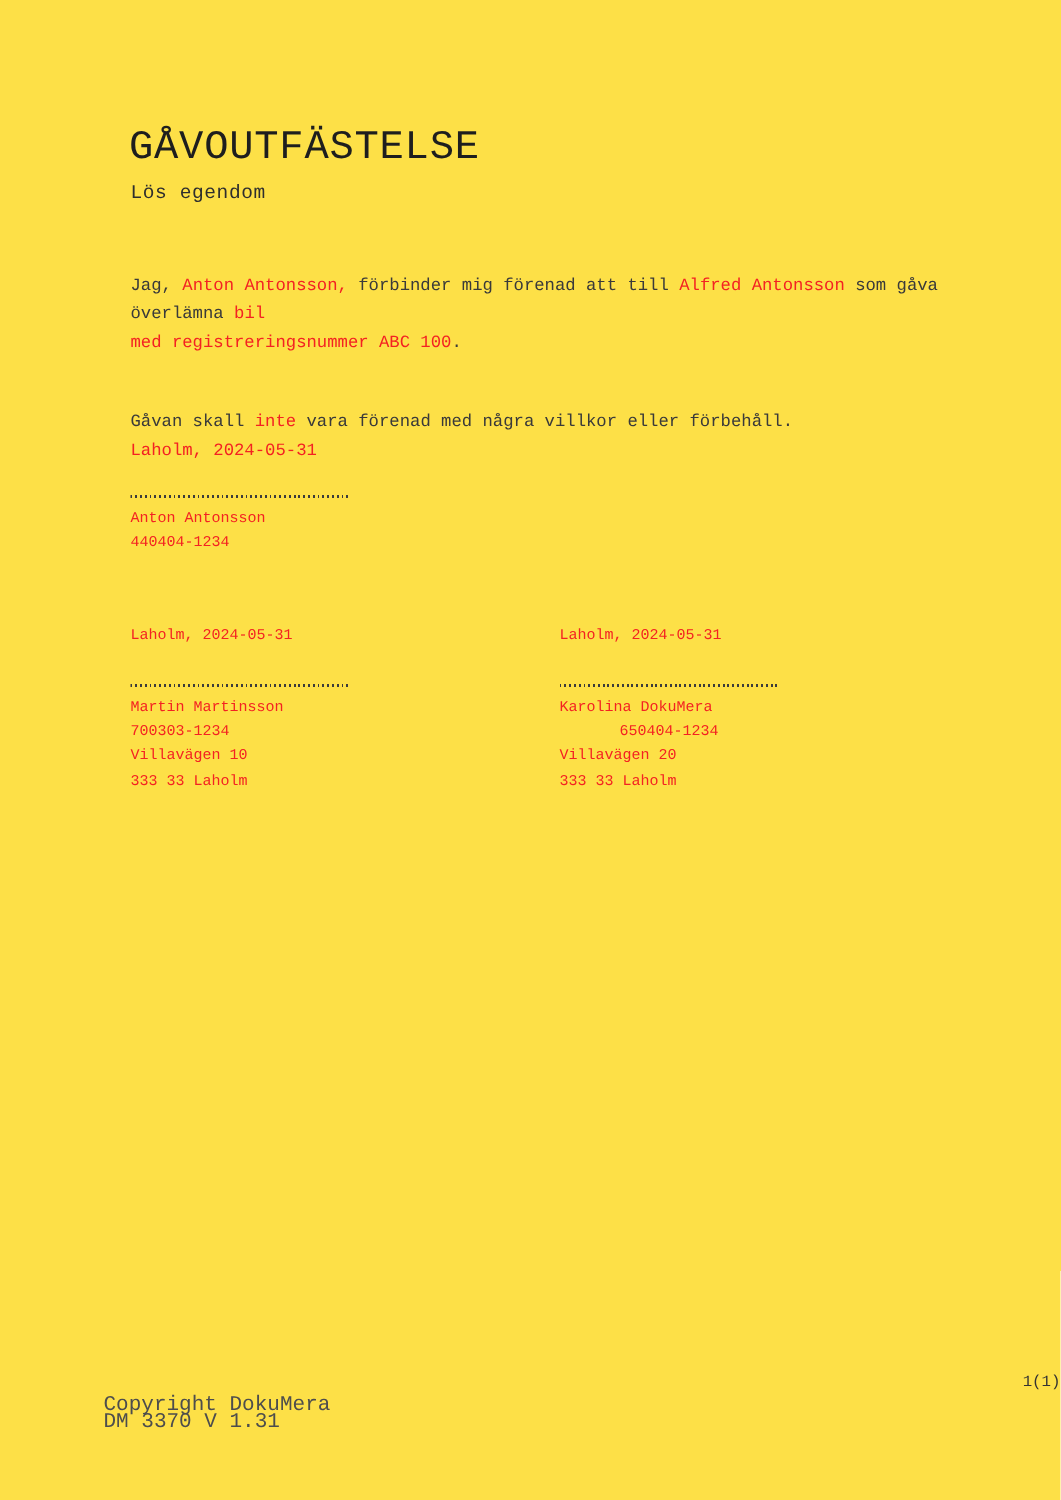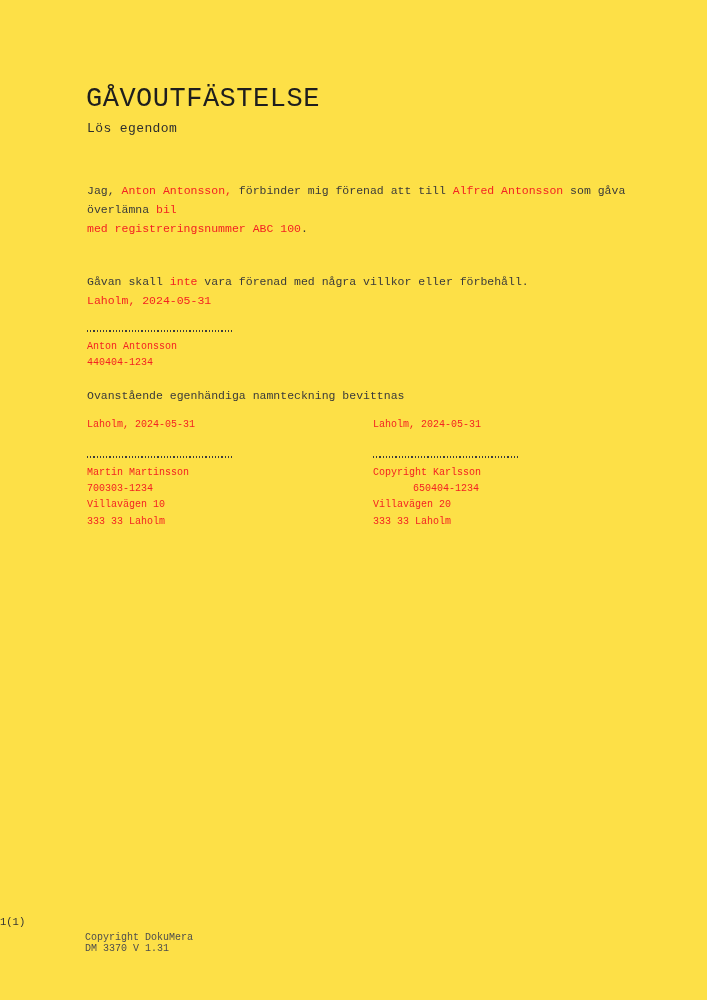--- a/index.html
+++ b/index.html
@@ -39,27 +39,27 @@
   .dotline {
     height: 2px;
     width: 146px;
     background: repeating-linear-gradient(90deg, #3b3b3b 0 1.2px, transparent 1.2px 3.2px);
   }
   .col-left  { left: 87px; }
   .col-right { left: 373px; }
   .footer-pagenum {
     left: 0; top: 916px;
     width: 707px;
-    text-align: left;
+    text-align: right;
     font-size: 10.5px;
     color: #333333;
   }
   .footer-meta {
-    left: 85px; top: 932px;
-    font-size: 10px;
+    left: 69px; top: 932px;
+    font-size: 14px;
     line-height: 11px;
     color: #4d4d4d;
   }
 </style>
 </head>
 <body>
 
 <div class="page">
 
   <div class="abs doc-title">GÅVOUTFÄSTELSE</div>
@@ -74,32 +74,31 @@
   <div class="abs body-text" style="top:272px;">
     <span>Gåvan skall </span><span class="red">inte</span><span> vara förenad med några villkor eller förbehåll.</span>
   </div>
 
   <div class="abs body-text red" style="top:291px;">Laholm, 2024-05-31</div>
 
   <div class="abs dotline" style="left:87px; top:330px;"></div>
   <div class="abs addr-line red" style="left:87px; top:339px;">Anton Antonsson</div>
   <div class="abs addr-line red" style="left:87px; top:355px;">440404-1234</div>
 
-  <div class="abs body-text" style="top:386px;">Ovanstående egenhändiga namnteckning bevittnas</div>
 
   <div class="abs addr-line red col-left" style="top:417px;">Laholm, 2024-05-31</div>
   <div class="abs dotline col-left" style="top:456px;"></div>
   <div class="abs addr-line red col-left" style="top:465px;">Martin Martinsson</div>
   <div class="abs addr-line red col-left" style="top:481px;">700303-1234</div>
   <div class="abs addr-line red col-left" style="top:497px;">Villavägen 10</div>
   <div class="abs addr-line red col-left" style="top:514px;">333 33 Laholm</div>
 
   <div class="abs addr-line red col-right" style="top:417px;">Laholm, 2024-05-31</div>
   <div class="abs dotline col-right" style="top:456px;"></div>
-  <div class="abs addr-line red col-right" style="top:465px;">Copyright Karlsson</div>
+  <div class="abs addr-line red col-right" style="top:465px;">Karolina DokuMera</div>
   <div class="abs addr-line red col-right" style="top:481px;margin-left:40px;">650404-1234</div>
   <div class="abs addr-line red col-right" style="top:497px;">Villavägen 20</div>
   <div class="abs addr-line red col-right" style="top:514px;">333 33 Laholm</div>
 
   <div class="abs footer-pagenum">1(1)</div>
   <div class="abs footer-meta">
     <div>Copyright DokuMera</div>
     <div>DM 3370 V 1.31</div>
   </div>
 

